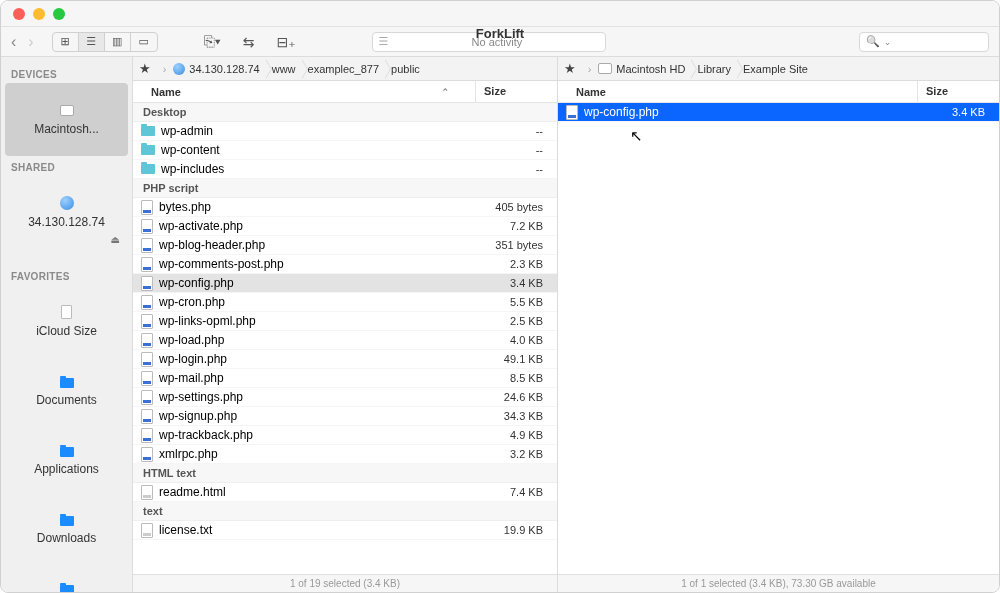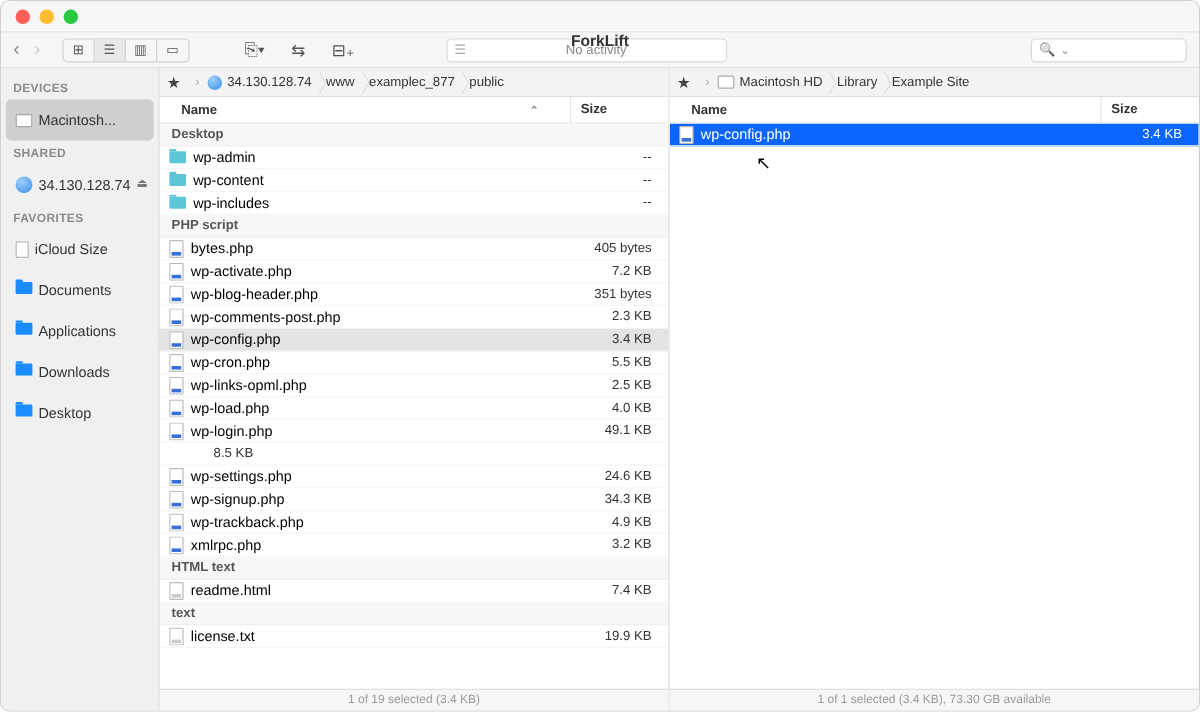--- a/index.html
+++ b/index.html
@@ -14,21 +14,21 @@
   .view-switch { display: flex; border: 1px solid #d0d0d0; border-radius: 4px; overflow: hidden; margin-left: 8px; }
   .view-switch span { width: 26px; height: 18px; display: flex; align-items: center; justify-content: center; font-size: 11px; color: #555; border-right: 1px solid #d0d0d0; }
   .view-switch span:last-child { border-right: none; }
   .tb-icon { color: #555; font-size: 14px; padding: 0 6px; }
   .activity { flex: 1; max-width: 340px; margin: 0 auto; height: 20px; border: 1px solid #d8d8d8; border-radius: 4px; display: flex; align-items: center; justify-content: center; font-size: 11px; color: #888; background: #fff; }
   .search { width: 130px; height: 20px; border: 1px solid #d8d8d8; border-radius: 4px; display: flex; align-items: center; font-size: 12px; color: #888; padding: 0 6px; background: #fff; }
   .search::before { content: "🔍"; font-size: 11px; margin-right: 4px; filter: grayscale(1); }
   .main { display: flex; height: calc(100% - 56px); }
   .sidebar { width: 132px; background: #f0f0f0; border-right: 1px solid #dcdcdc; padding: 6px 0; font-size: 12px; overflow: hidden; }
   .sb-head { font-size: 10px; font-weight: 600; color: #8a8a8a; padding: 6px 10px 3px; letter-spacing: 0.3px; }
-  .sb-item { display: flex; align-items: flex-start; padding: 10px 8px; color: #333; gap: 5px; border-radius: 4px; margin: 0 4px; }
+  .sb-item { display: flex; align-items: center; padding: 20px 8px; color: #333; gap: 5px; border-radius: 4px; margin: 0 4px; flex-direction: column; }
   .sb-item.selected { background: #cfcfcf; }
   .sb-icon { width: 14px; height: 14px; flex-shrink: 0; display: inline-flex; align-items: center; justify-content: center; }
   .disk-icon::before { content: ""; width: 12px; height: 9px; background: #fff; border: 1px solid #aaa; border-radius: 2px; display: block; }
   .globe-icon { width: 14px; height: 14px; border-radius: 50%; background: radial-gradient(circle at 35% 30%, #9cd0ff, #3a8de0); }
   .folder-icon { width: 14px; height: 10px; background: #1a8cff; border-radius: 1px; position: relative; }
   .folder-icon::before { content: ""; position: absolute; top: -2px; left: 0; width: 6px; height: 2px; background: #1a8cff; border-radius: 1px 1px 0 0; }
   .folder-teal { width: 14px; height: 10px; background: #5ec6d6; border-radius: 1px; position: relative; }
   .folder-teal::before { content: ""; position: absolute; top: -2px; left: 0; width: 6px; height: 2px; background: #5ec6d6; border-radius: 1px 1px 0 0; }
   .doc-icon { width: 11px; height: 14px; background: #fff; border: 1px solid #bbb; border-radius: 1px; display: inline-block; }
   .eject { font-size: 10px; color: #777; margin-left: auto; }
@@ -237,20 +237,24 @@
           <div class="row-size">4.0 KB</div>
         </div>
         <div class="row">
           <div class="row-name">
             <span class="file-icon php"></span>
             <span>wp-login.php</span>
           </div>
           <div class="row-size">49.1 KB</div>
         </div>
         <div class="row">
+          <div class="row-name">
+            <span class="file-icon php"></span>
+            <span>wp-mail.php</span>
+          </div>
           <div class="row-size">8.5 KB</div>
         </div>
         <div class="row">
           <div class="row-name">
             <span class="file-icon php"></span>
             <span>wp-settings.php</span>
           </div>
           <div class="row-size">24.6 KB</div>
         </div>
         <div class="row">

